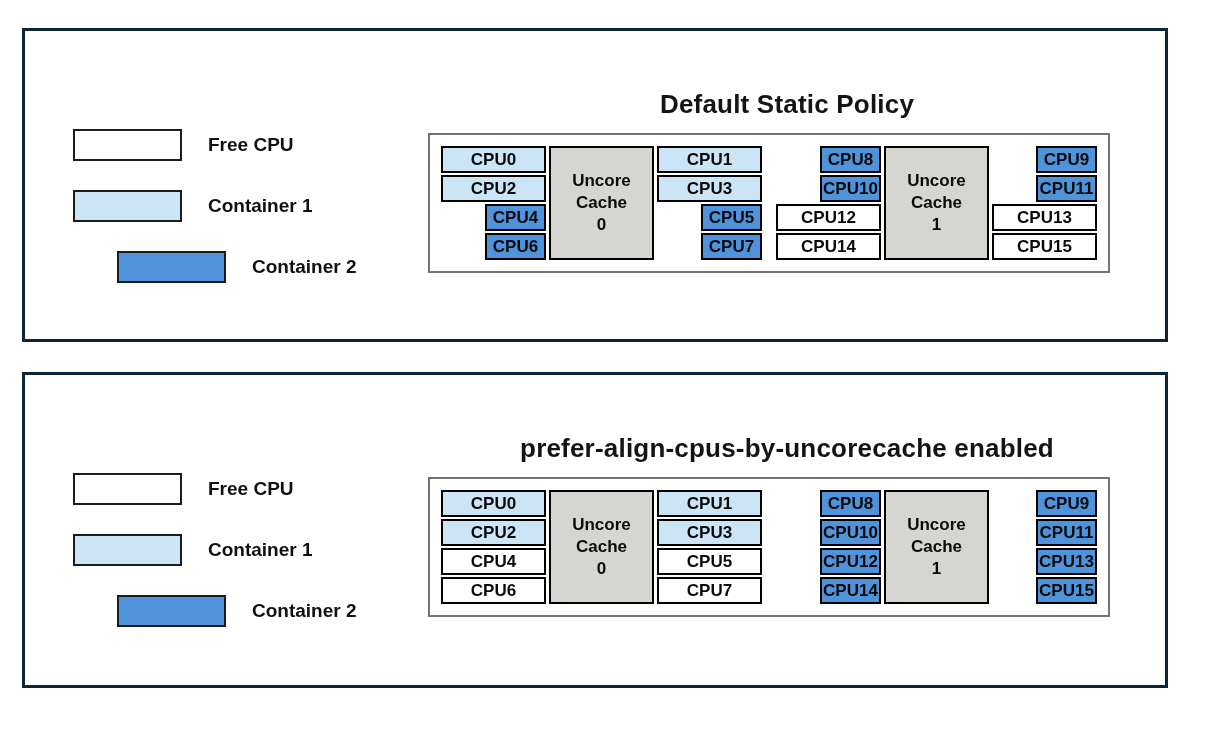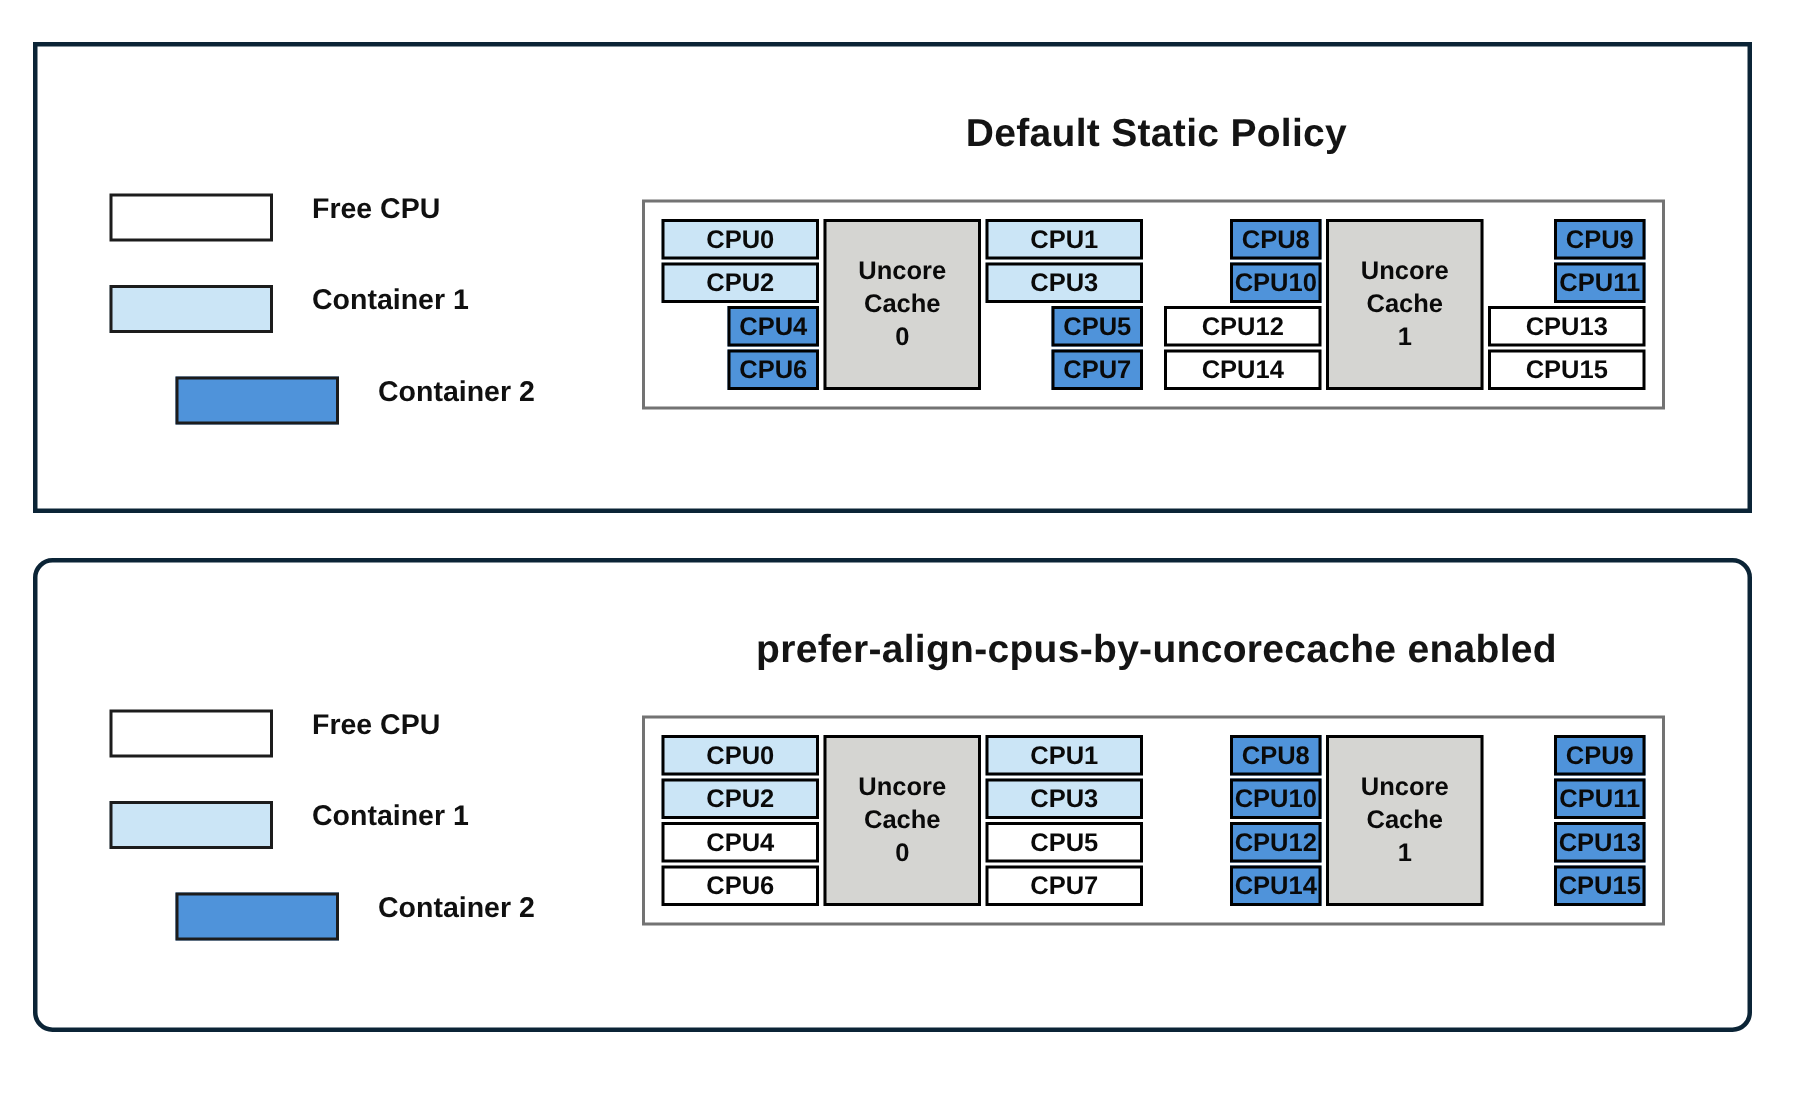--- a/index.html
+++ b/index.html
@@ -12,31 +12,31 @@
     width:1205px; height:730px; position:relative;
     background:#ffffff;
     font-family:"Liberation Sans", sans-serif;
     color:#111;
   }
   .panel {
     position:absolute; left:22px; width:1146px;
     border:3px solid var(--navy); background:#fff;
   }
   #panel-0 { top:28px;  height:314px; }
-  #panel-1 { top:372px; height:316px;border-radius:13px; }
+  #panel-1 { top:372px; height:316px; }
 
   .title {
     position:absolute; top:42px; left:403px; width:686px;
-    margin:0; text-align:center;
+    margin:16px; text-align:center;
     font-size:26px; font-weight:bold; color:#141414;
     white-space:nowrap; letter-spacing:0.2px;
   }
 
   .legend { position:absolute; left:48px; top:98px; }
-  .legend-item { display:flex; align-items:flex-start; margin-bottom:29px; }
+  .legend-item { display:flex; align-items:center; margin-bottom:29px; }
   .swatch {
     width:109px; height:32px; border:2px solid #1c1c1c;
     margin-right:26px; flex:0 0 auto;
   }
   .legend-label { font-size:19px; font-weight:bold; color:#101010; white-space:nowrap; }
 
   .diagram {
     position:absolute; left:403px; top:102px;
     border:2px solid #737373; background:#fff;
     padding:11px; display:flex; gap:14px;

